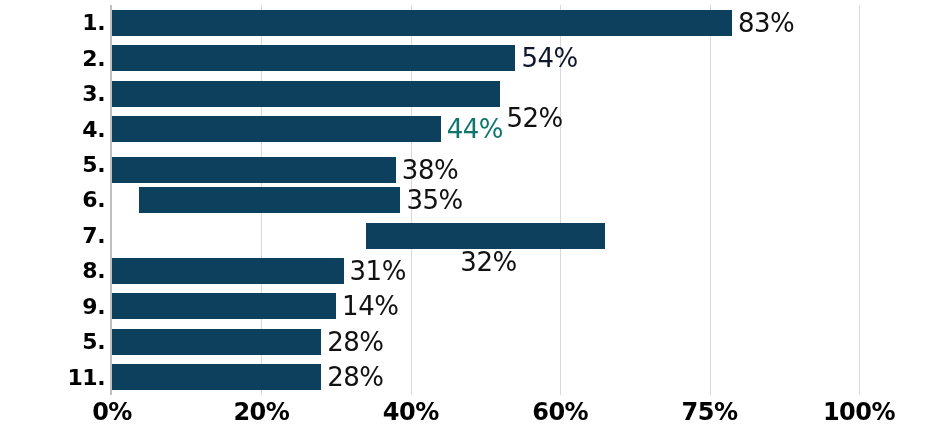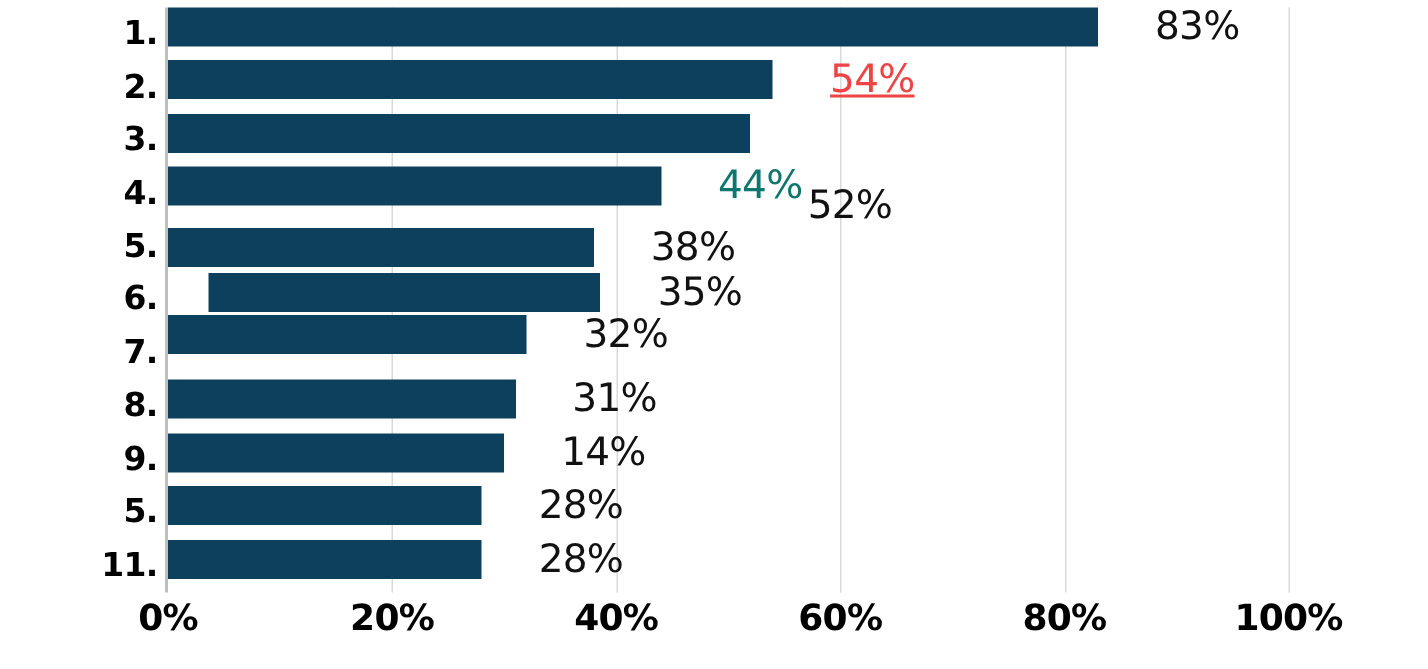--- a/index.html
+++ b/index.html
@@ -59,22 +59,21 @@
     top: 0;
     width: 100%;
     height: 100%;
   }
   .row {
     position: absolute;
     left: 0;
     width: 100%;
     height: 35.45px;
     display: flex;
-    align-items: flex-start;
-    gap: 32px;
+    align-items: center;
   }
   .bar {
     position: relative;
     height: 26px;
     background: #0c405c;
     flex: 0 0 auto;
   }
   .bar-label {
     font-size: 26px;
     font-weight: 400;
@@ -154,39 +153,39 @@
         <div class="gridline" style="left: 597.6px;"></div>
         <div class="gridline" style="left: 747px;"></div>
       </div>
     <div class="rows">
         <div class="row" style="top: 0px;">
           <div class="bar" title="83%" style="width: 620.01px; background: rgb(12, 64, 92);"></div>
           <span class="bar-label" style="color: rgb(17, 17, 17);">83%</span>
         </div>
         <div class="row" style="top: 35.4545px;">
           <div class="bar" title="54%" style="width: 403.38px; background: rgb(12, 64, 92);"></div>
-          <span class="bar-label" style="color: #ef4444; text-decoration: underline;">54%</span>
+          <span class="bar-label" style="color: #0f172a;">54%</span>
         </div>
         <div class="row" style="top: 70.9091px;">
           <div class="bar" title="52%" style="width: 388.44px; background: rgb(12, 64, 92);"></div>
           <span class="bar-label" style="color: rgb(17, 17, 17); margin-top: 48px;">52%</span>
         </div>
         <div class="row" style="top: 106.364px;">
           <div class="bar" title="44%" style="width: 328.68px; background: rgb(12, 64, 92);"></div>
           <span class="bar-label" style="color: #0f766e;">44%</span>
         </div>
         <div class="row" style="top: 147px;">
           <div class="bar" title="38%" style="width: 283.86px; background: rgb(12, 64, 92);"></div>
           <span class="bar-label" style="color: rgb(17, 17, 17);">38%</span>
         </div>
         <div class="row" style="top: 177.273px; padding-left: 27px;">
           <div class="bar" title="35%" style="width: 261.45px; background: rgb(12, 64, 92);"></div>
           <span class="bar-label" style="color: rgb(17, 17, 17);">35%</span>
         </div>
-        <div class="row" style="top: 205px;">
+        <div class="row" style="top: 218px; flex-direction: column;">
           <div class="bar" title="32%" style="width: 239.04px; background: rgb(12, 64, 92);"></div>
           <span class="bar-label" style="color: rgb(17, 17, 17);">32%</span>
         </div>
         <div class="row" style="top: 248.182px;">
           <div class="bar" title="31%" style="width: 231.57px; background: rgb(12, 64, 92);"></div>
           <span class="bar-label" style="color: rgb(17, 17, 17);">31%</span>
         </div>
         <div class="row" style="top: 283.636px;">
           <div class="bar" title="30%" style="width: 224.1px; background: rgb(12, 64, 92);"></div>
           <span class="bar-label" style="color: rgb(17, 17, 17);">14%</span>
@@ -200,17 +199,17 @@
           <span class="bar-label" style="color: rgb(17, 17, 17);">28%</span>
         </div>
       </div>
   </div>
 
   <div class="x-axis">
       <div class="x-tick" style="left: 0px; color: rgb(0, 0, 0);">0%</div>
       <div class="x-tick" style="left: 149.4px; color: rgb(0, 0, 0);">20%</div>
       <div class="x-tick" style="left: 298.8px; color: rgb(0, 0, 0);">40%</div>
       <div class="x-tick" style="left: 448.2px; color: rgb(0, 0, 0); text-align: center;">60%</div>
-      <div class="x-tick" style="left: 597.6px; color: rgb(0, 0, 0);">80%</div>
+      <div class="x-tick" style="left: 597.6px; color: rgb(0, 0, 0);">75%</div>
       <div class="x-tick" style="left: 747px; color: rgb(0, 0, 0);">100%</div>
     </div>
 
 </div>
 
 </body></html>

